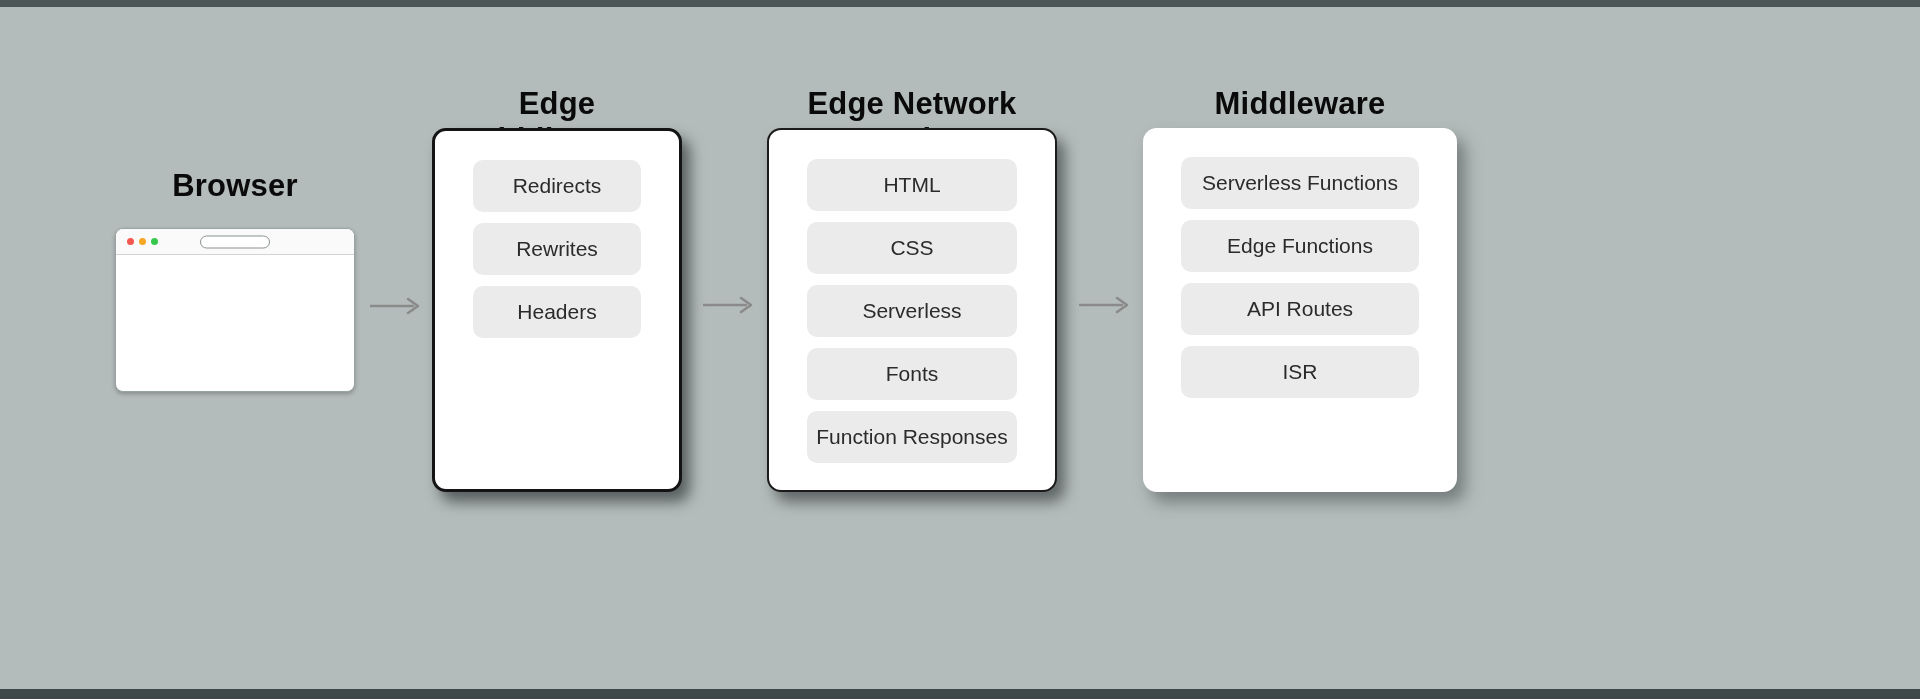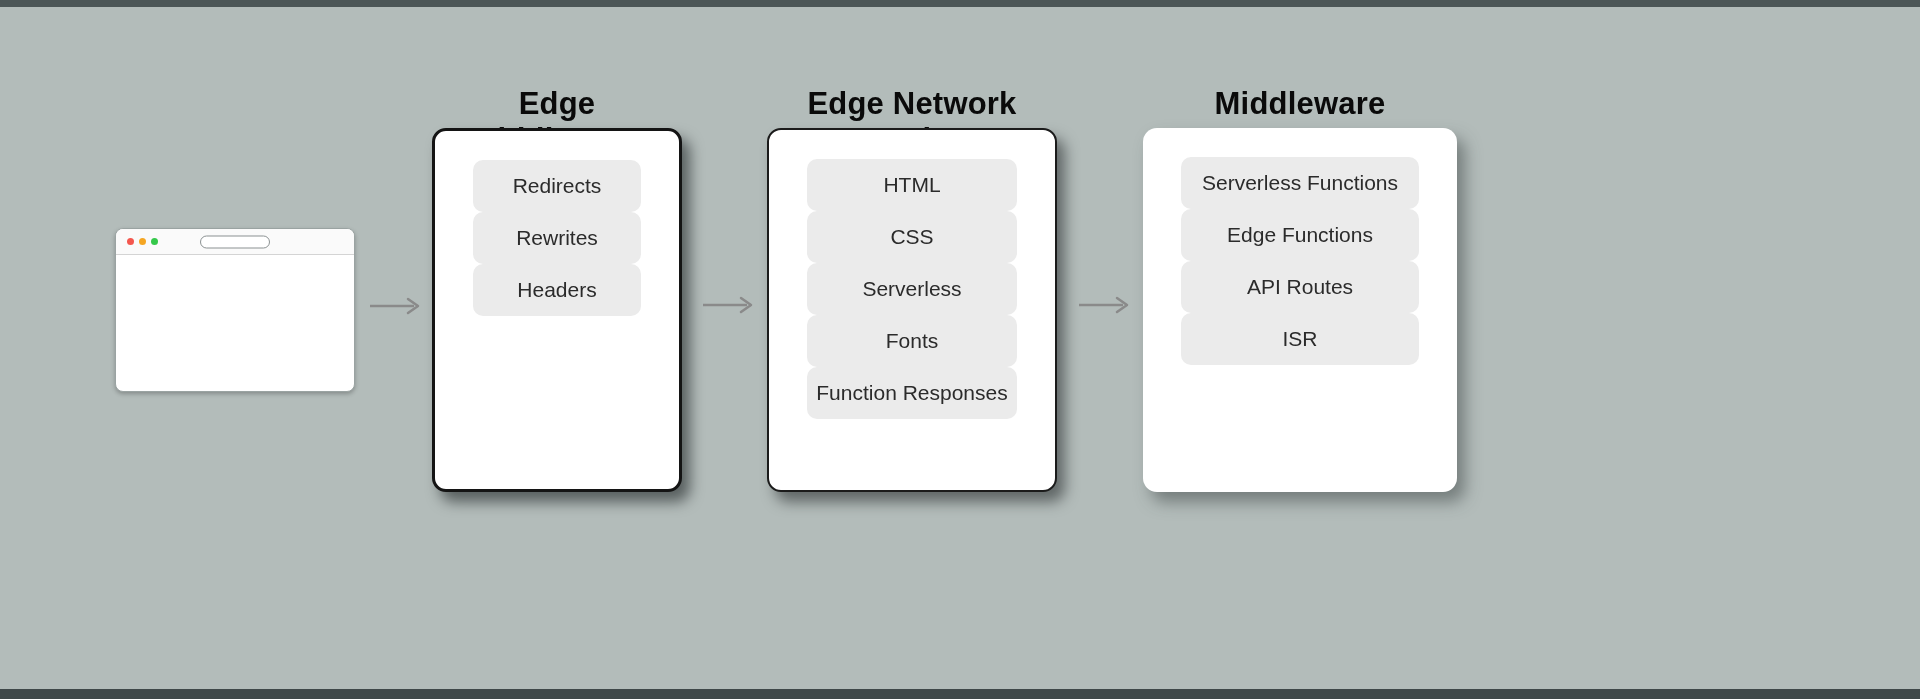--- a/index.html
+++ b/index.html
@@ -84,20 +84,21 @@
   .card {
     position: absolute;
     top: 128px;
     height: 364px;
     background: #ffffff;
     border-radius: 14px;
     display: flex;
     flex-direction: column;
     justify-content: flex-start;
     padding: 29px 38px;
+    gap: 11px;
   }
   .card-0 {
     left: 432px; width: 250px;
     border: 3px solid #141414;
     box-shadow: 8px 10px 14px rgba(15,20,21,0.55);
   }
   .card-1 {
     left: 767px; width: 290px;
     border: 2px solid #1b1b1b;
     box-shadow: 8px 10px 14px rgba(15,20,21,0.5);
@@ -118,20 +119,21 @@
     color: #2b2b2b;
   }
 </style>
 </head>
 <body>
 
 <div class="stage">
   <div class="edge-strip top"></div>
   <div class="edge-strip bottom"></div>
 
+  <div class="group-title title-browser">Browser</div>
   <div class="browser-window">
     <div class="browser-topbar">
       <span class="dot red"></span>
       <span class="dot yellow"></span>
       <span class="dot green"></span>
       <span class="urlbar"></span>
     </div>
     <div class="browser-body"></div>
   </div>
 

